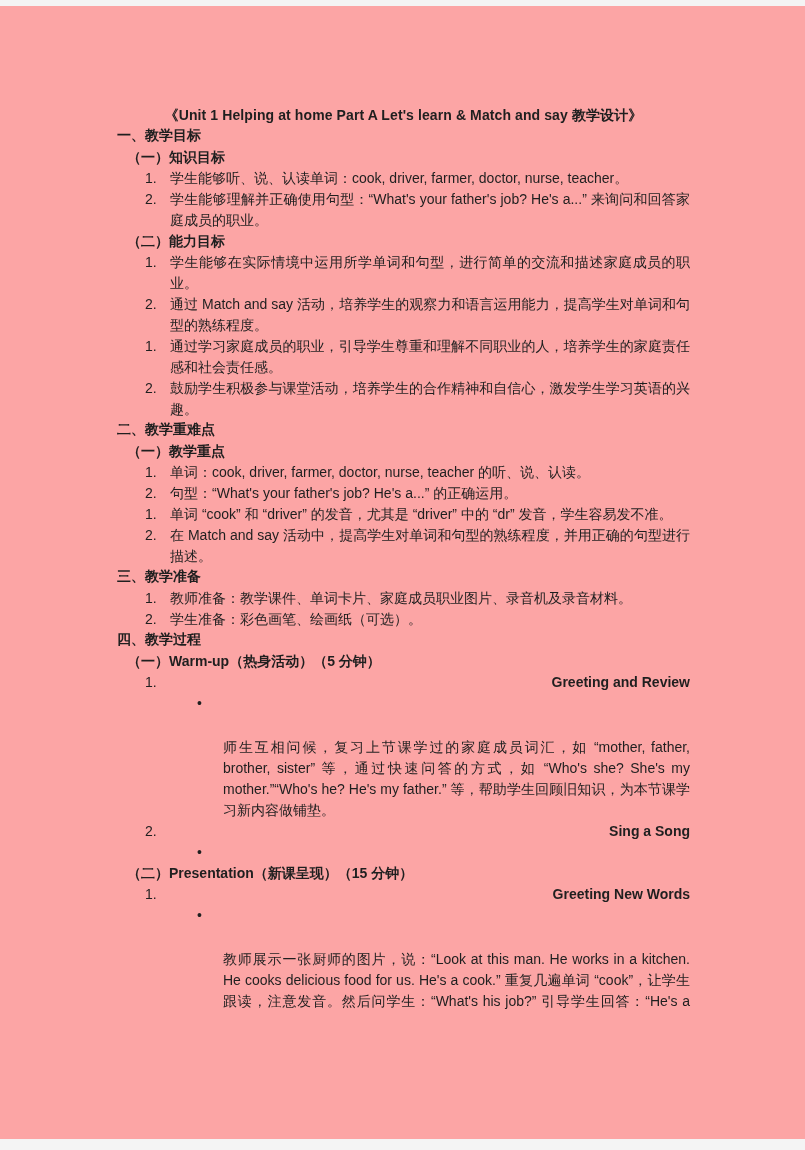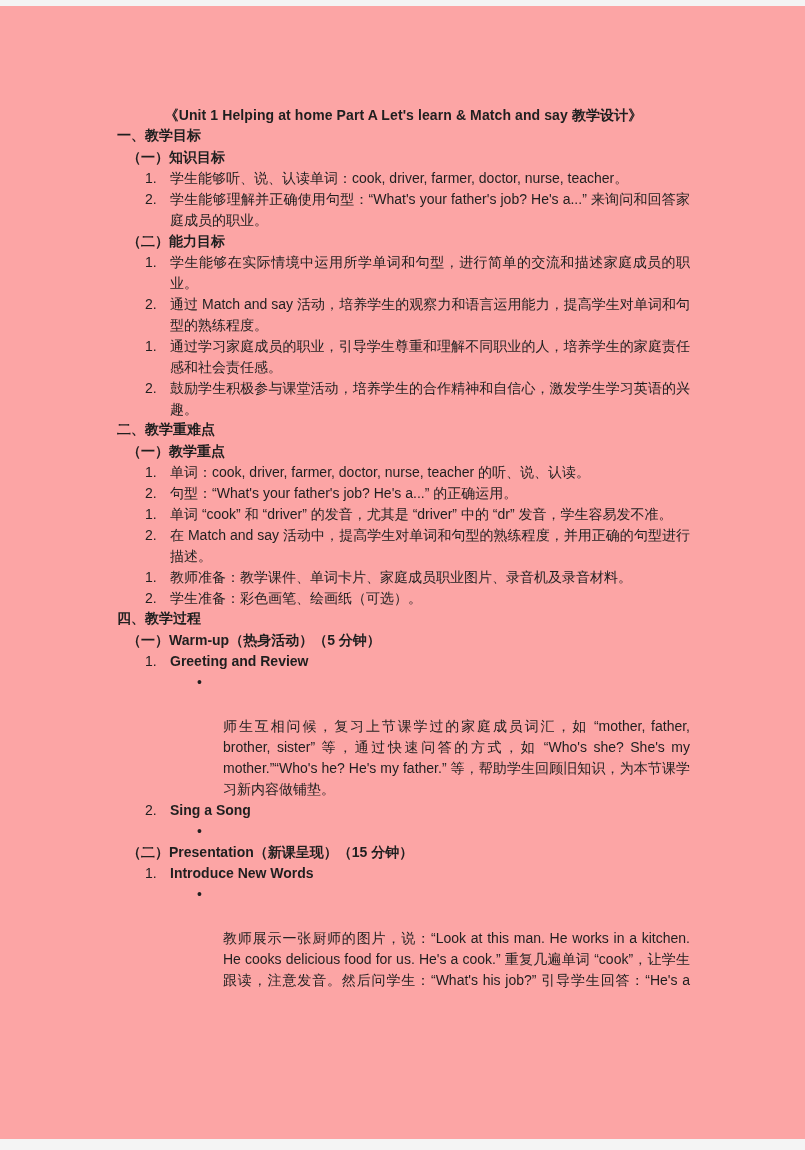--- a/index.html
+++ b/index.html
@@ -33,21 +33,21 @@
     flex: none;
     margin-left: 28px;
     width: 25px;
   }
   .li .li-text {
     flex: 1;
     text-align: justify;
   }
   .li.bold-item .li-text {
     font-weight: 700;
-    text-align: left;
+    text-align: right;
   }
   .bullet-row { display: flex; }
   .bullet-row .dot {
     flex: none;
     margin-left: 80px;
     width: 26px;
   }
   .bullet-row .b-text {
     flex: 1;
     text-align: justify;
@@ -99,20 +99,21 @@
         <div class="li-text">句型：“What's your father's job? He's a...” 的正确运用。</div>
       </div>
       <div class="li">
         <span class="num">1.</span>
         <div class="li-text">单词 “cook” 和 “driver” 的发音，尤其是 “driver” 中的 “dr” 发音，学生容易发不准。</div>
       </div>
       <div class="li">
         <span class="num">2.</span>
         <div class="li-text">在 Match and say 活动中，提高学生对单词和句型的熟练程度，并用正确的句型进行描述。</div>
       </div>
+      <div class="h1">三、教学准备</div>
       <div class="li">
         <span class="num">1.</span>
         <div class="li-text">教师准备：教学课件、单词卡片、家庭成员职业图片、录音机及录音材料。</div>
       </div>
       <div class="li">
         <span class="num">2.</span>
         <div class="li-text">学生准备：彩色画笔、绘画纸（可选）。</div>
       </div>
       <div class="h1">四、教学过程</div>
       <div class="h2">（一）Warm-up（热身活动）（5 分钟）</div>
@@ -127,20 +128,20 @@
       <div class="li bold-item">
         <span class="num">2.</span>
         <div class="li-text">Sing a Song</div>
       </div>
       <div class="bullet-row">
         <span class="dot">•</span>
       </div>
       <div class="h2">（二）Presentation（新课呈现）（15 分钟）</div>
       <div class="li bold-item">
         <span class="num">1.</span>
-        <div class="li-text">Introduce New Words</div>
+        <div class="li-text">Greeting New Words</div>
       </div>
       <div class="bullet-row">
         <span class="dot">•</span>
         <div class="b-text justify-last">教师展示一张厨师的图片，说：“Look at this man. He works in a kitchen. He cooks delicious food for us. He's a cook.” 重复几遍单词 “cook”，让学生跟读，注意发音。然后问学生：“What's his job?” 引导学生回答：“He's a</div>
       </div>
     </div>
 </div>
 
 </body></html>

